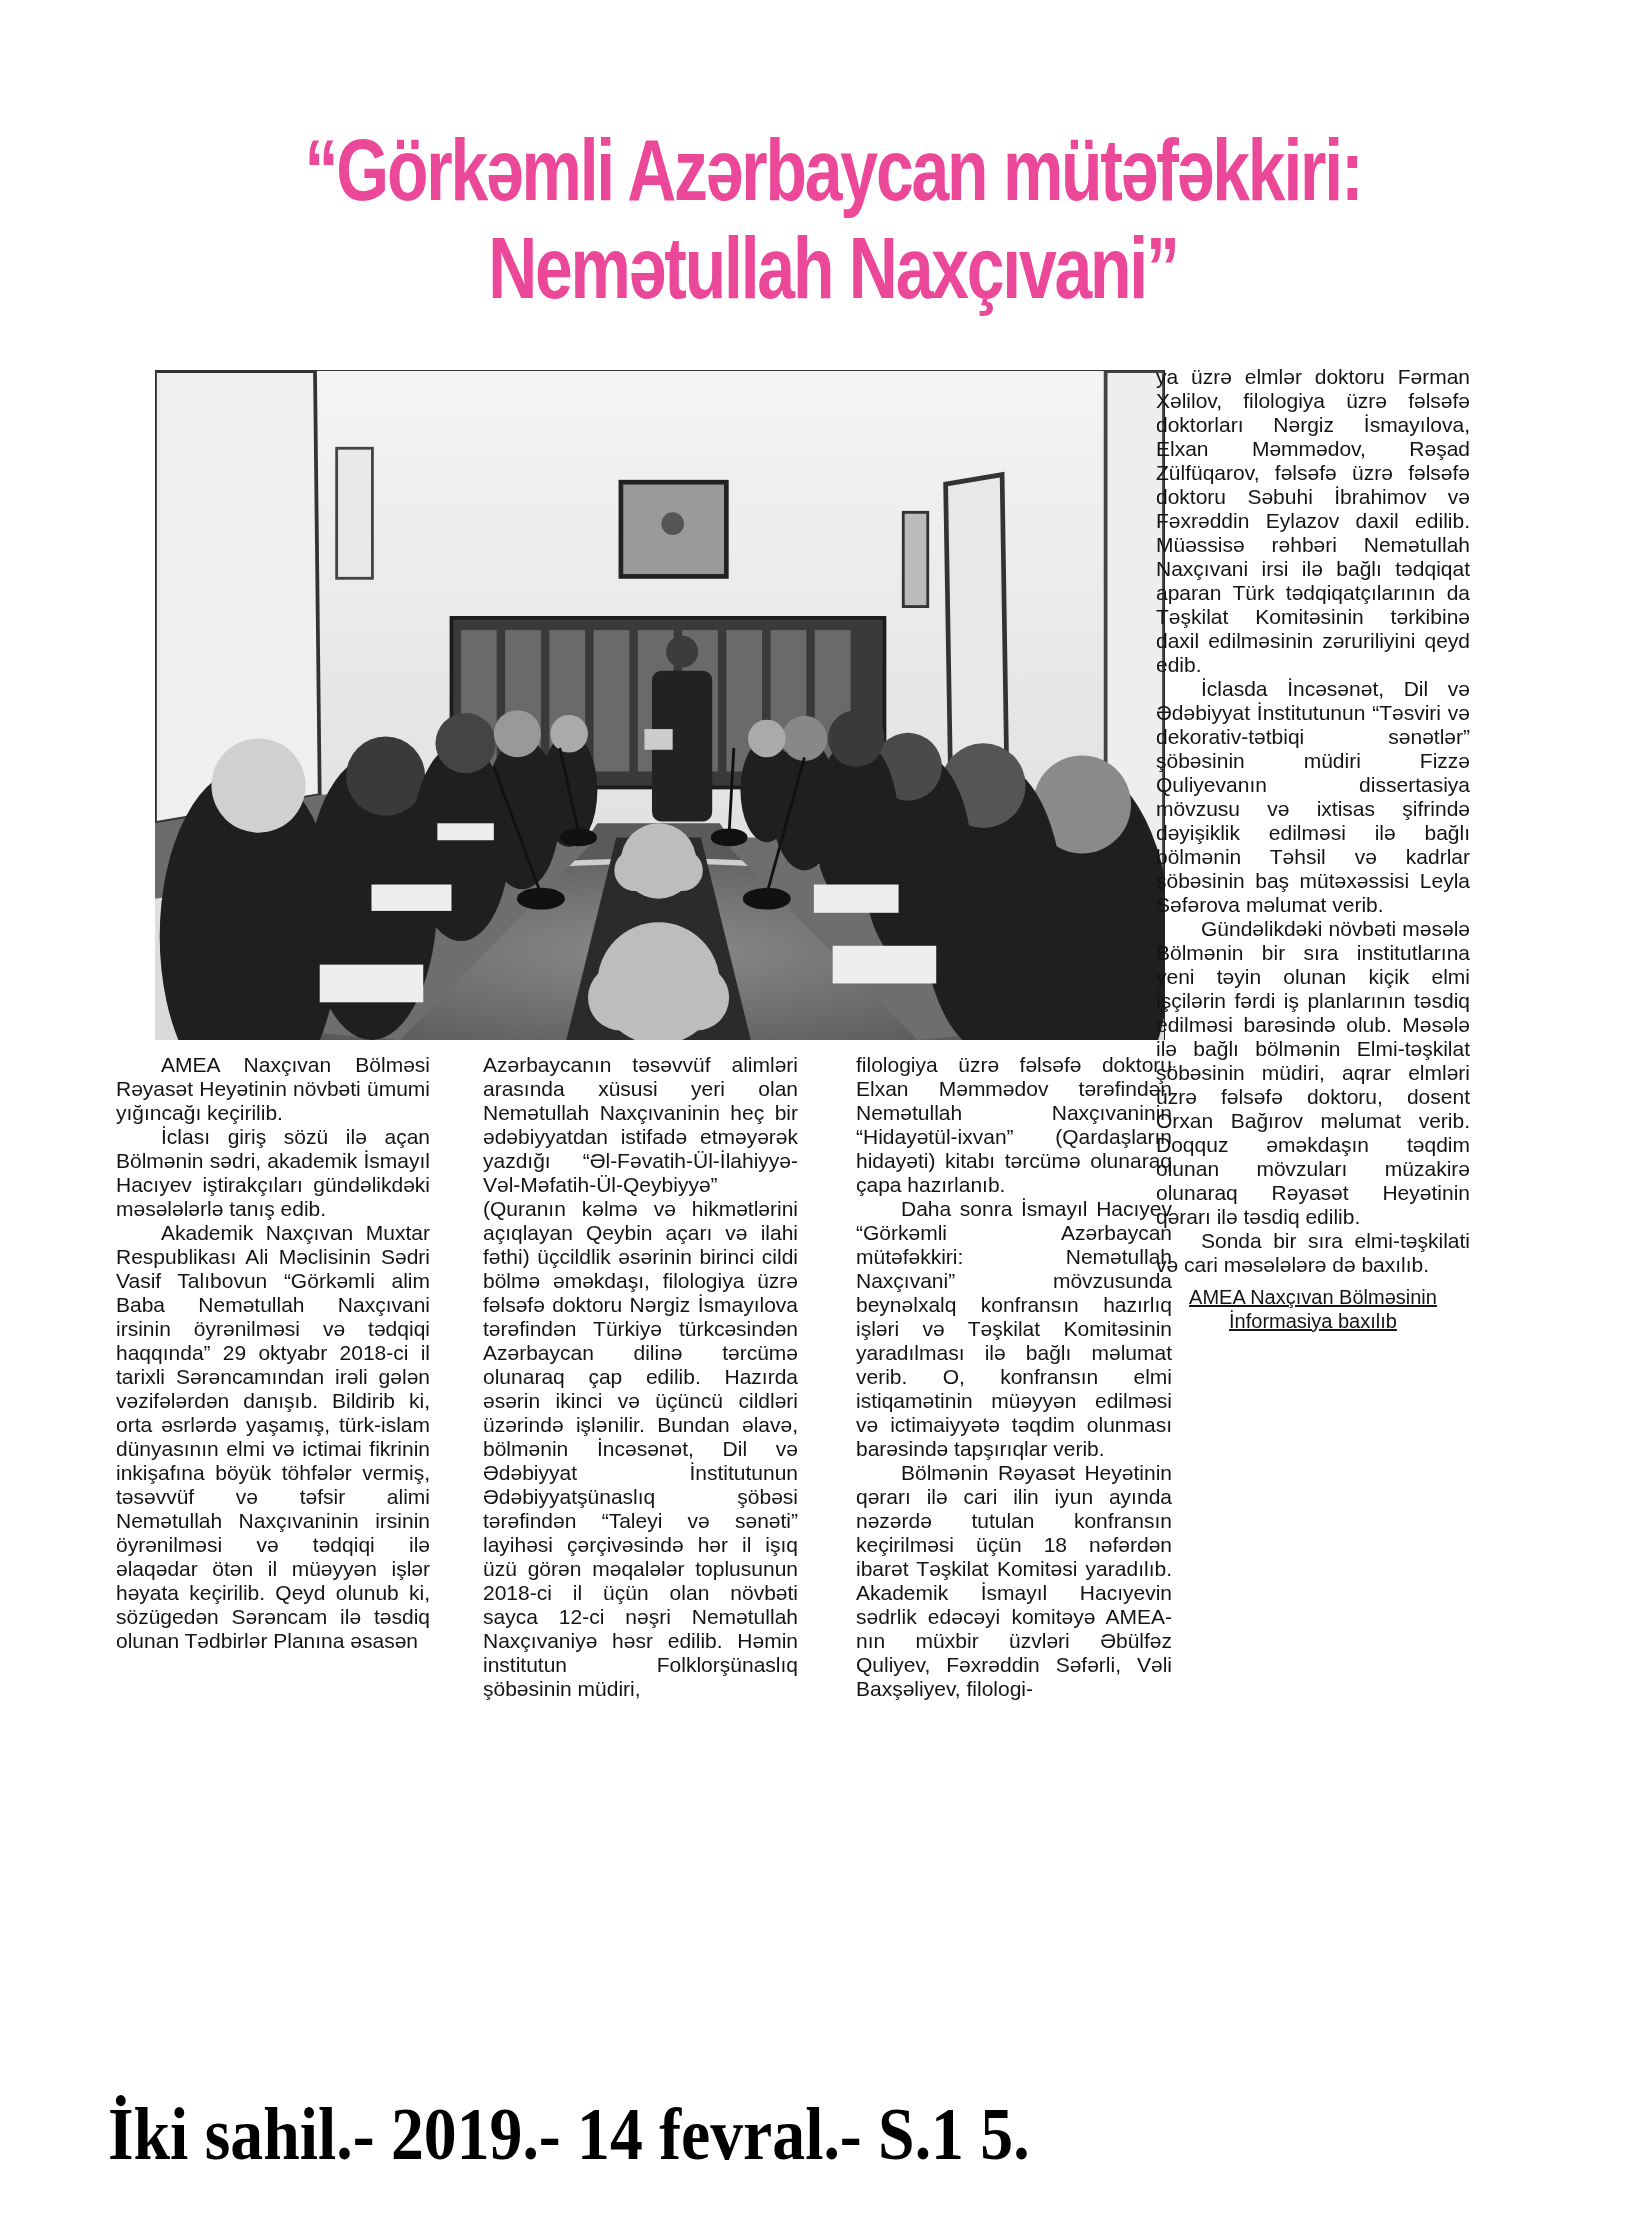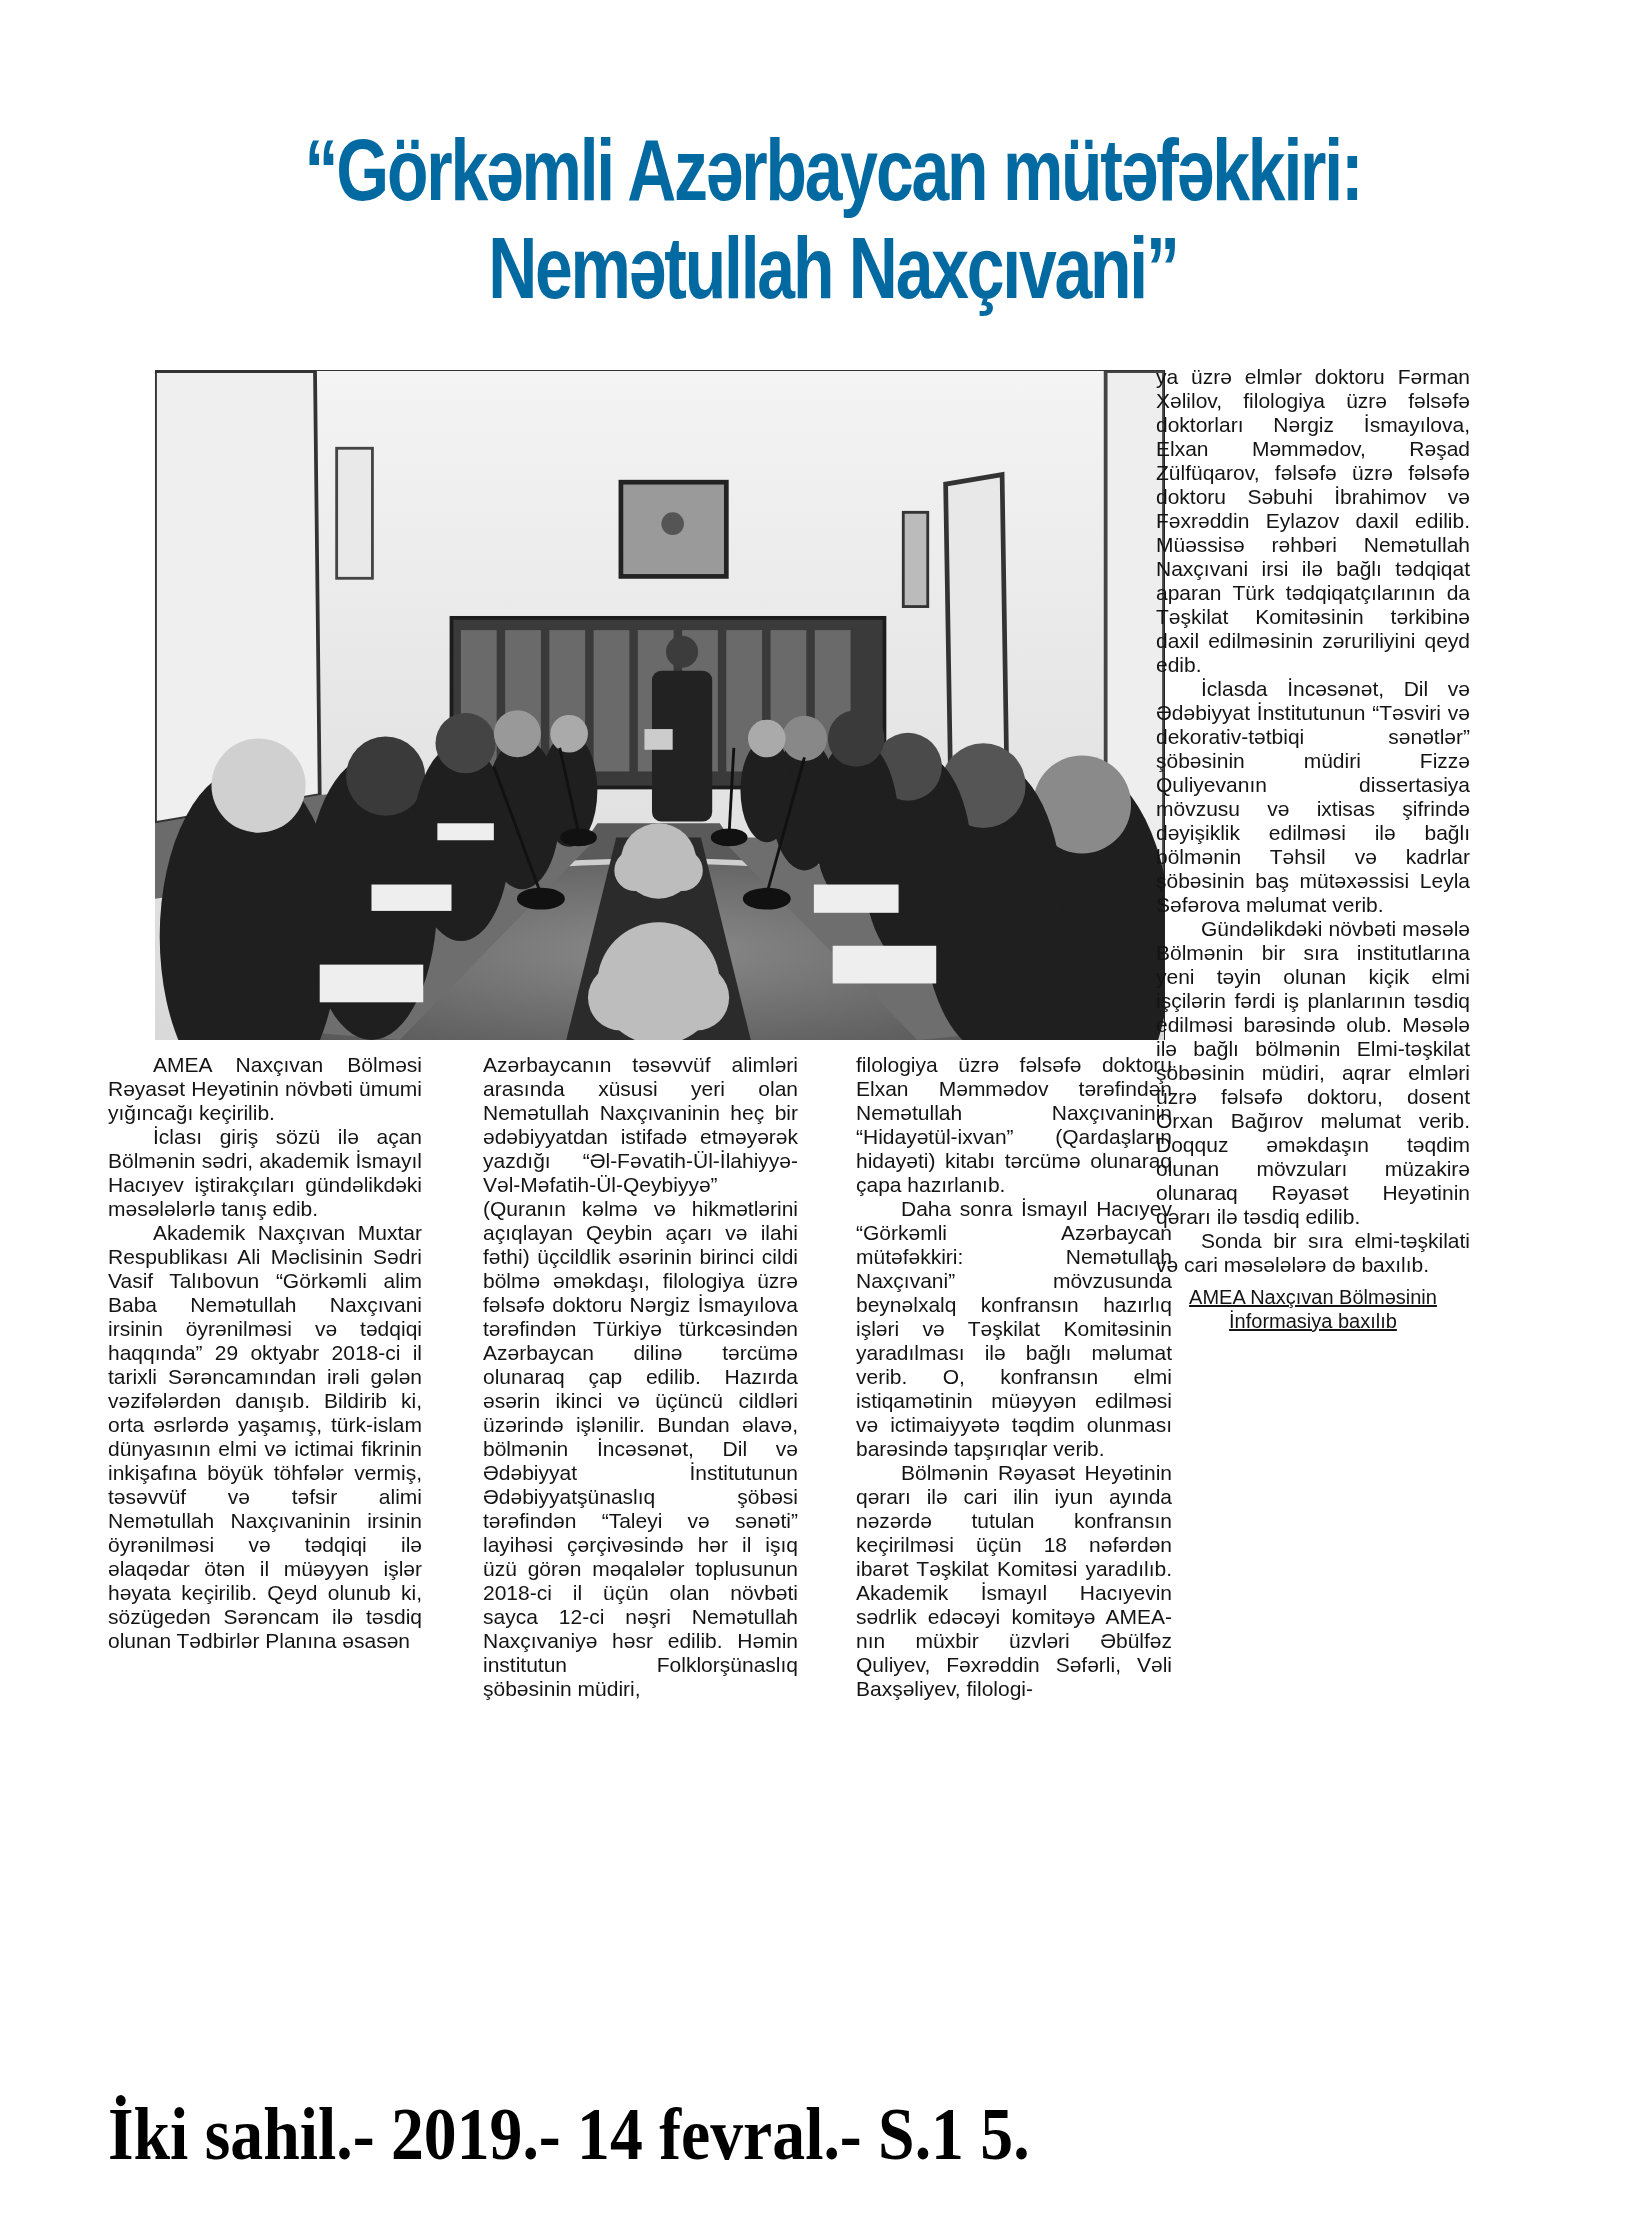--- a/index.html
+++ b/index.html
@@ -1,24 +1,24 @@
 <!DOCTYPE html>
 <html style="font-size:15px"><head>
 <meta charset="utf-8">
 <style>
   html, body { margin: 0; padding: 0; background: #ffffff; }
   body { width: 1650px; height: 2226px; position: relative; overflow: hidden; font-family: "Liberation Sans", sans-serif; color: #111; }
-  .headline { position: absolute; left: 122px; top: 121px; width: 1422px; text-align: center; font-family: "Liberation Sans", sans-serif; font-weight: bold; color: #0369a1; font-stretch: condensed; }
+  .headline { position: absolute; left: 122px; top: 121px; width: 1422px; text-align: center; font-family: "Liberation Sans", sans-serif; font-weight: bold; color: #ec4899; font-stretch: condensed; }
   .headline .line { display: block; font-size: 87px; line-height: 98px; letter-spacing: -2.8px; transform: scaleX(0.78); transform-origin: center; white-space: nowrap; }
   .photo { position: absolute; left: 155px; top: 370px; width: 1009px; height: 669px; background: #ddd; overflow: hidden; border-top: 1.9px solid #333; border-right: 1.9px solid #222; }
   .photo svg { display: block; width: 100%; height: 100%; }
   .col { position: absolute; font-size: 21px; line-height: 24px; text-align: justify; hyphens: manual; color: #141414; }
   .col p { margin: 0; text-indent: 0; }
   .col p.ind { text-indent: 45px; }
-  .col1 { left: 108px; top: 1053px; width: 314px; }
+  .col1 { left: 116px; top: 1053px; width: 314px; }
   .col2 { left: 483px; top: 1053px; width: 315px; }
   .col3 { left: 856px; top: 1053px; width: 316px; }
   .col4 { left: 1156px; top: 365px; width: 314px; }
   .sig { margin-top: 9.4px; text-align: center; text-decoration: underline; font-size: 20px; line-height: 23.5px; }
   .source { position: absolute; left: 108px; top: 2092px; font-family: "Liberation Serif", serif; font-weight: bold; font-size: 73px; line-height: 85px; color: #000; transform: scaleX(0.9); transform-origin: left; white-space: nowrap; }
 </style>
 </head>
 <body>
 
 <div class="headline">

